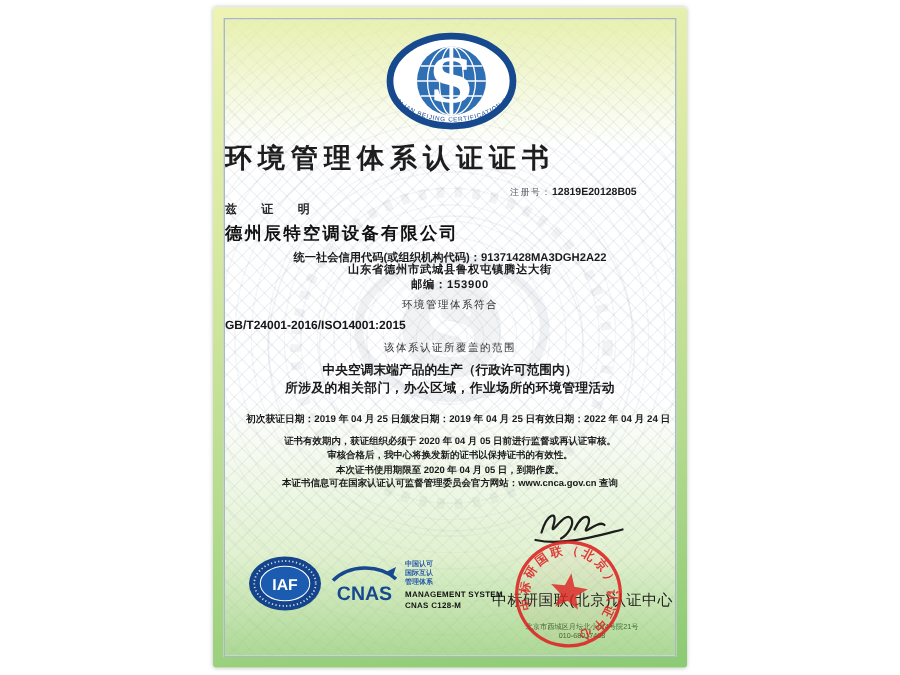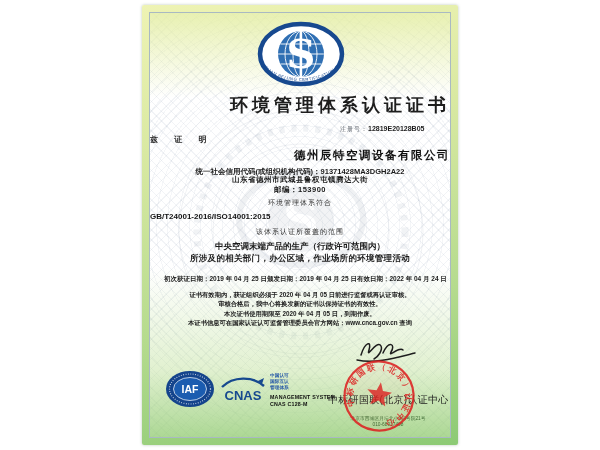--- a/index.html
+++ b/index.html
@@ -27,28 +27,28 @@
   .inner::after{
     content:"";position:absolute;inset:0;z-index:1;pointer-events:none;
     background:linear-gradient(to bottom,
       rgba(228,238,164,.85) 0%, rgba(228,238,164,0) 20%,
       rgba(255,255,255,0) 60%,
       rgba(190,224,152,.45) 84%, rgba(152,206,122,.8) 100%);
   }
   .inner > *{position:absolute;z-index:2;}
   .watermark{left:10px;top:78px;z-index:0;opacity:.8;}
   .logo{left:96px;top:8px;}
-  .title{top:80px;left:0;width:100%;text-align:right;font-size:18px;font-weight:600;
+  .title{top:80px;left:0;width:100%;text-align:left;font-size:18px;font-weight:600;
     letter-spacing:4px;color:#1d1d1d;}
   .regline{top:104px;left:190px;white-space:nowrap;}
   .reglabel{font-size:6px;color:#5a6068;letter-spacing:1px;}
   .regnum{font-size:7px;font-weight:bold;color:#1c1c1c;}
   .certify{top:121px;left:0;width:100%;font-size:8px;font-weight:bold;
     letter-spacing:7px;color:#2a2a2a;}
-  .company{top:135px;left:0;width:100%;text-align:right;font-size:11.5px;font-weight:bold;
+  .company{top:135px;left:0;width:100%;text-align:left;font-size:11.5px;font-weight:bold;
     letter-spacing:1.5px;color:#111;}
   .smallbold{left:0;width:100%;text-align:center;font-size:7.5px;font-weight:bold;color:#1a1a1a;}
   .credit{top:154px;}
   .caddr{top:162px;letter-spacing:.5px;}
   .postcode{top:172px;letter-spacing:.5px;}
   .conform{top:185px;left:0;width:100%;text-align:center;font-size:7px;color:#333;letter-spacing:1px;}
   .standard{top:199px;left:0;width:100%;text-align:left;font-size:8px;font-weight:bold;color:#151515;}
   .scopelabel{top:214px;left:0;width:100%;text-align:center;font-size:7px;color:#333;letter-spacing:1px;}
   .scope1{top:228px;font-size:8.5px;}
   .scope2{top:240px;font-size:8.5px;letter-spacing:.3px;}

